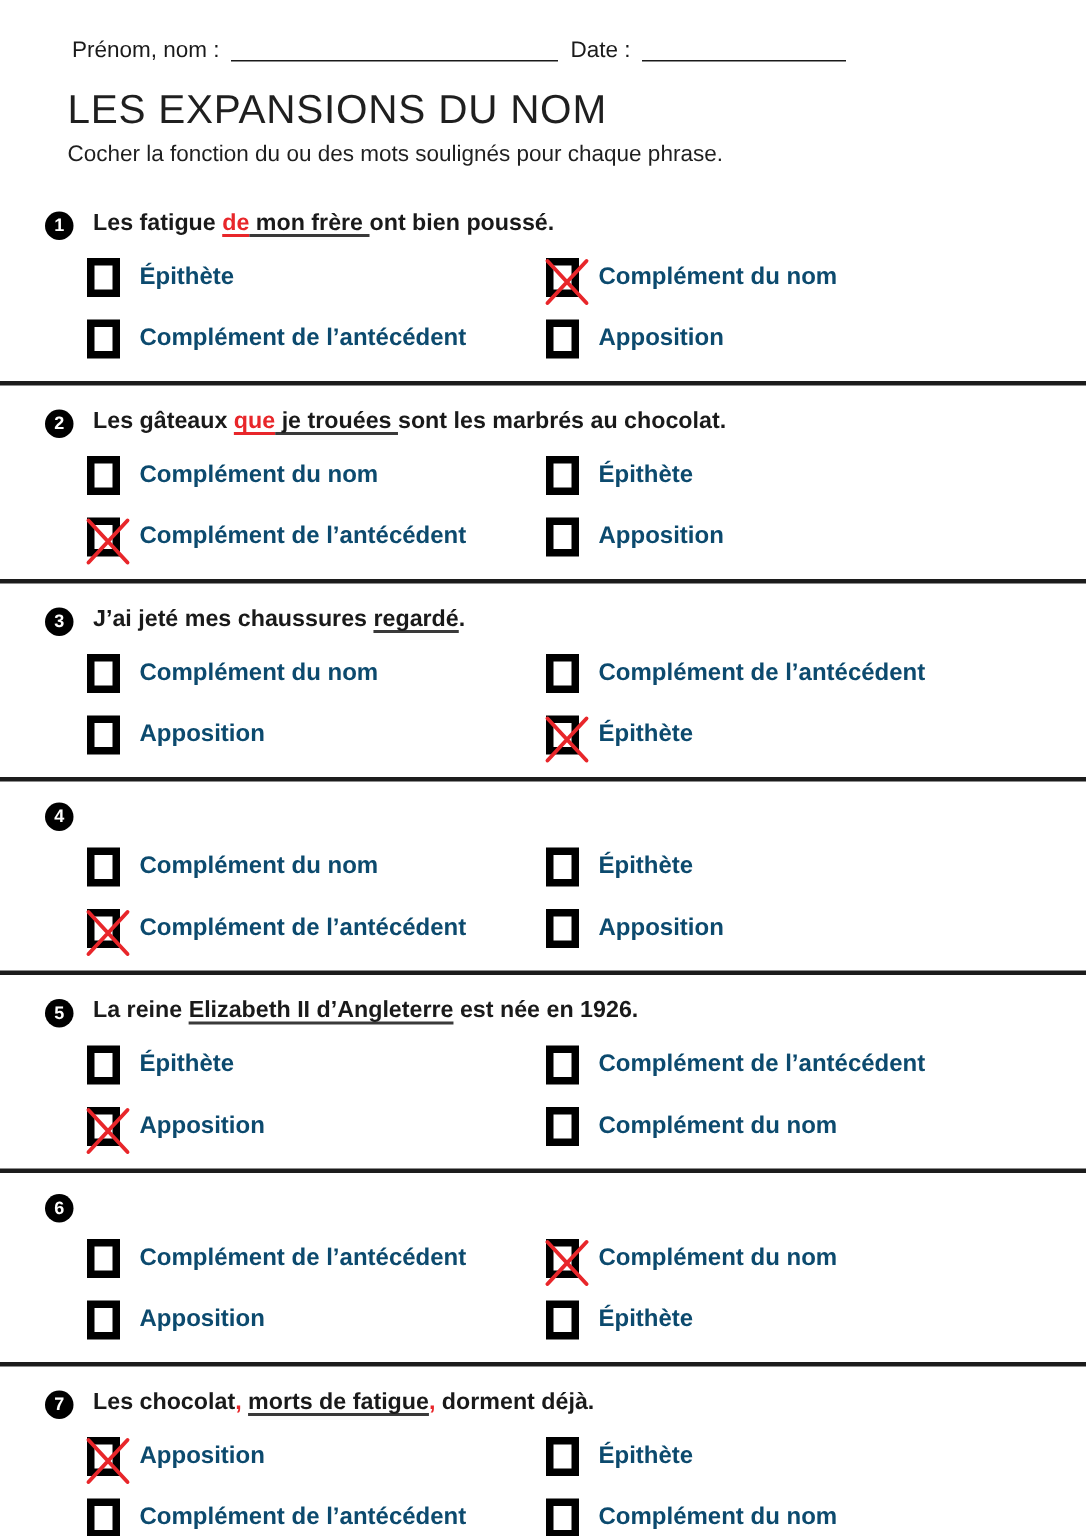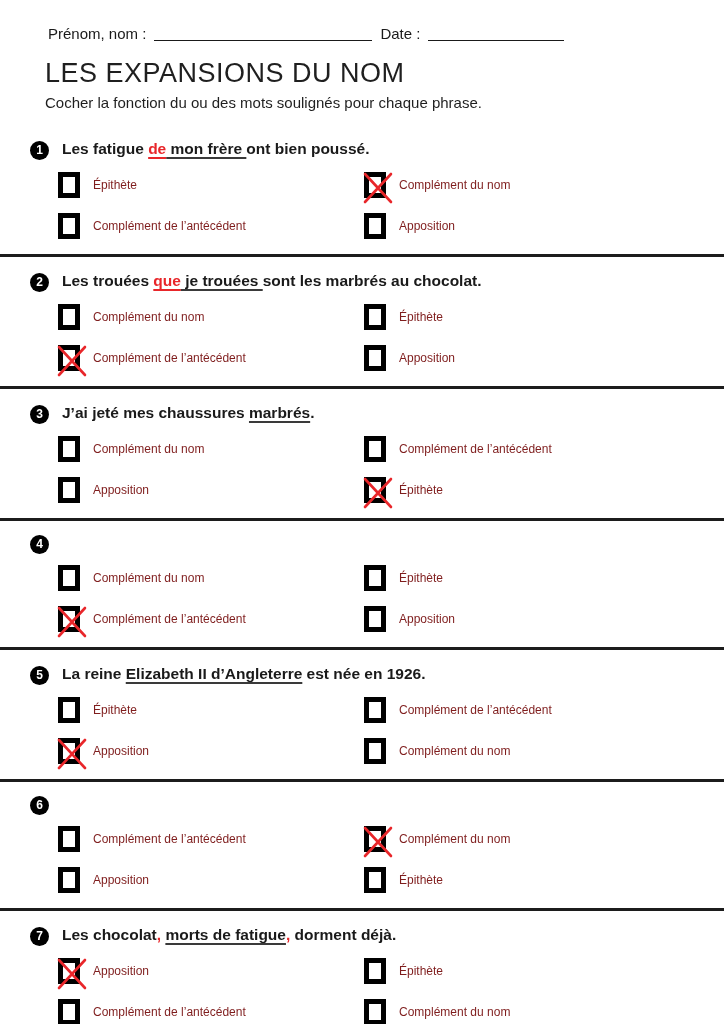--- a/index.html
+++ b/index.html
@@ -105,23 +105,24 @@
     width: 34px; height: 36px;
     overflow: visible;
   }
   .xmark path {
     fill: none;
     stroke: #e8262a;
     stroke-width: 2.6;
     stroke-linecap: round;
   }
   .option-label {
-    font-size: 12px;
-    color: #7f1d1d;
+    font-size: 16px;
+    color: #0c4a6e;
     white-space: nowrap;
+    font-weight: bold;
   }
 </style>
 </head>
 <body>
 
 <div class="page">
 
   <div class="header-row">
     <span>Prénom, nom :</span>
     <span class="write-line name"></span>
@@ -158,21 +159,21 @@
           <label class="option">
             <span class="checkbox"></span>
             <span class="option-label">Apposition</span>
           </label>
         </div>
     </section>
 
     <section class="question">
       <div class="q-sentence-row">
         <span class="q-num">2</span>
-        <span class="q-sentence"><span class="seg-p">Les trouées </span><span class="seg-ru">que</span><span class="seg-u"> je trouées </span><span class="seg-p">sont les marbrés au chocolat.</span></span>
+        <span class="q-sentence"><span class="seg-p">Les gâteaux </span><span class="seg-ru">que</span><span class="seg-u"> je trouées </span><span class="seg-p">sont les marbrés au chocolat.</span></span>
       </div>
       <div class="q-options">
           <label class="option">
             <span class="checkbox"></span>
             <span class="option-label">Complément du nom</span>
           </label>
           <label class="option">
             <span class="checkbox"></span>
             <span class="option-label">Épithète</span>
           </label>
@@ -187,21 +188,21 @@
           <label class="option">
             <span class="checkbox"></span>
             <span class="option-label">Apposition</span>
           </label>
         </div>
     </section>
 
     <section class="question">
       <div class="q-sentence-row">
         <span class="q-num">3</span>
-        <span class="q-sentence"><span class="seg-p">J’ai jeté mes chaussures </span><span class="seg-u">marbrés</span><span class="seg-p">.</span></span>
+        <span class="q-sentence"><span class="seg-p">J’ai jeté mes chaussures </span><span class="seg-u">regardé</span><span class="seg-p">.</span></span>
       </div>
       <div class="q-options">
           <label class="option">
             <span class="checkbox"></span>
             <span class="option-label">Complément du nom</span>
           </label>
           <label class="option">
             <span class="checkbox"></span>
             <span class="option-label">Complément de l’antécédent</span>
           </label>

